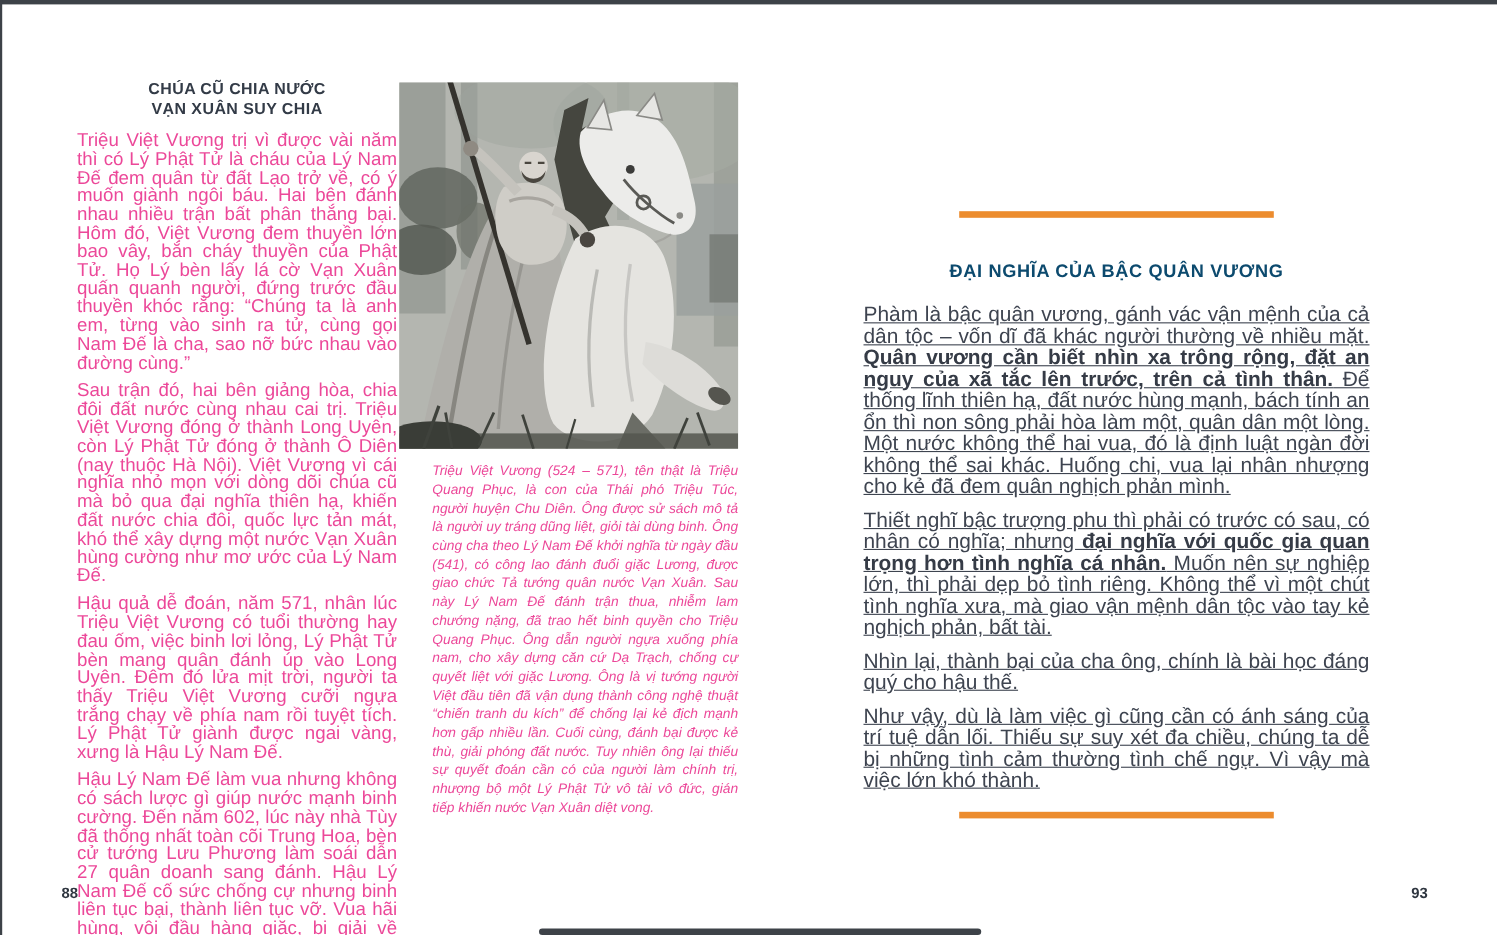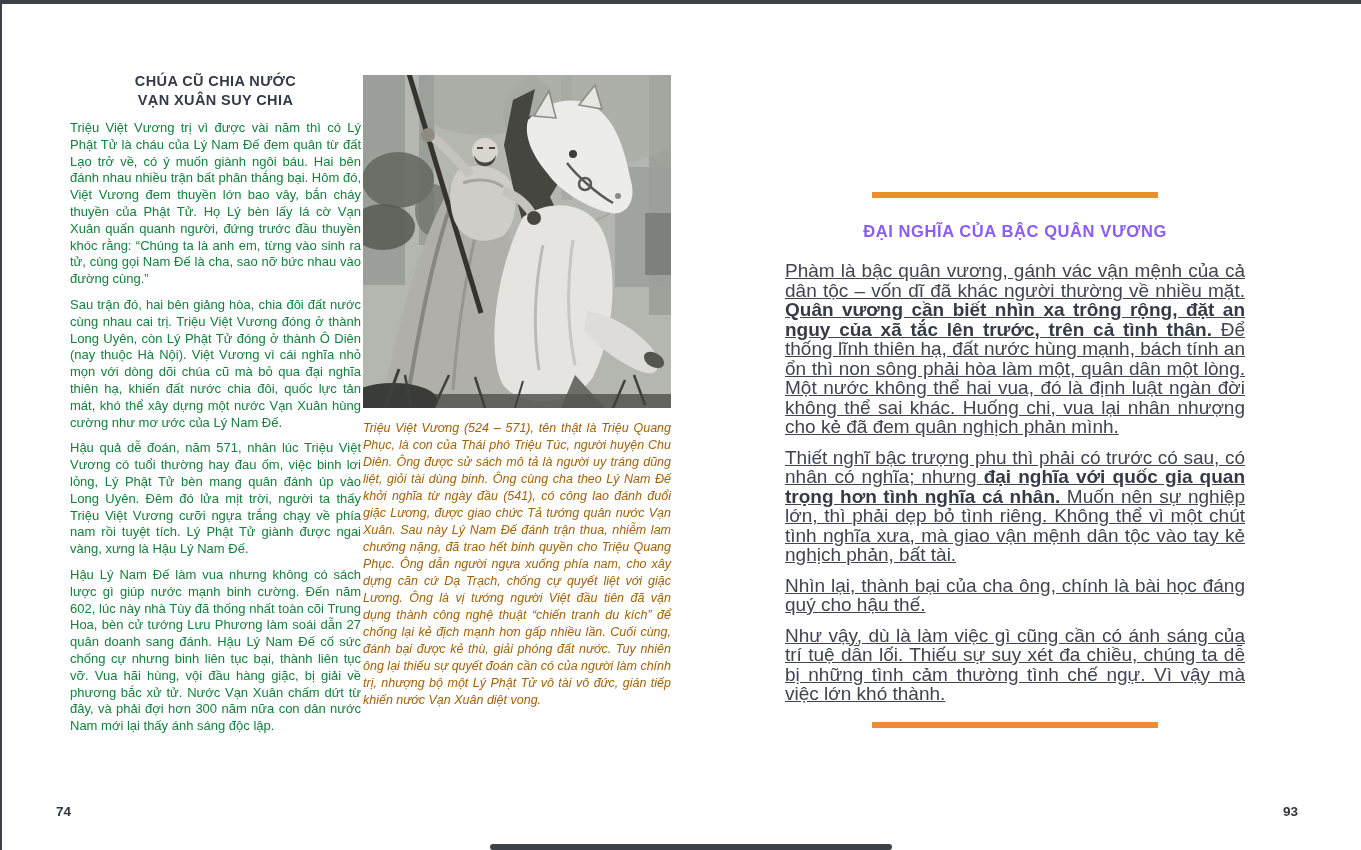--- a/index.html
+++ b/index.html
@@ -13,38 +13,38 @@
   .frame-left{position:absolute;top:0;left:0;width:2px;height:850px;background:#3d4248;}
   .home-indicator{position:absolute;left:490px;top:844px;width:402px;height:6px;border-radius:3px;background:#3d4248;}
 
   
   .col-left{position:absolute;left:70px;top:72px;width:291px;}
   .chapter-title{
     text-align:center;font-weight:bold;font-size:14.5px;line-height:19px;
     color:#333b47;letter-spacing:.4px;margin-bottom:10px;
   }
   .body-sm p{
-    font-size:13px;line-height:16.8px;color:#15803d;
+    font-size:17px;line-height:16.8px;color:#ec4899;
     text-align:justify;margin:0 0 9px 0;
   }
 
   
   .col-mid{position:absolute;left:363px;top:75px;width:308px;}
   .illustration{width:308px;height:333px;display:block;background:#b4b6b0;}
   .caption{
     margin-top:12px;font-style:italic;font-size:12.5px;line-height:17px;
-    color:#a16207;text-align:justify;
+    color:#ec4899;text-align:justify;margin-left:30px;
   }
 
   
   .page-right{position:absolute;left:785px;top:192px;width:460px;}
   .rule{width:286px;height:6px;background:#ec8c2e;margin:0 auto;}
   .section-heading{
     text-align:center;font-weight:bold;font-size:16.5px;letter-spacing:.6px;
-    color:#8b5cf6;margin:24px 0 20px 0;
+    color:#0c4a6e;margin:40px 0 20px 0;
   }
   .body-lg p{
     font-size:19px;line-height:19.5px;color:#3e4450;
     text-align:justify;margin:0 0 11px 0;text-decoration:underline;
   }
   .body-lg strong{color:#353b46;}
   .rule-bottom{margin-top:18px;}
 
   .page-num{
     position:absolute;top:804px;font-weight:bold;font-size:13.5px;color:#2f3640;
@@ -141,16 +141,16 @@
   <div class="section-heading">ĐẠI NGHĨA CỦA BẬC QUÂN VƯƠNG</div>
   <div class="body-lg">
     <p><span>Phàm là bậc quân vương, gánh vác vận mệnh của cả dân tộc – vốn dĩ đã khác người thường về nhiều mặt. </span><strong>Quân vương cần biết nhìn xa trông rộng, đặt an nguy của xã tắc lên trước, trên cả tình thân.</strong><span> Để thống lĩnh thiên hạ, đất nước hùng mạnh, bách tính an ổn thì non sông phải hòa làm một, quân dân một lòng. Một nước không thể hai vua, đó là định luật ngàn đời không thể sai khác. Huống chi, vua lại nhân nhượng cho kẻ đã đem quân nghịch phản mình.</span></p>
     <p><span>Thiết nghĩ bậc trượng phu thì phải có trước có sau, có nhân có nghĩa; nhưng </span><strong>đại nghĩa với quốc gia quan trọng hơn tình nghĩa cá nhân.</strong><span> Muốn nên sự nghiệp lớn, thì phải dẹp bỏ tình riêng. Không thể vì một chút tình nghĩa xưa, mà giao vận mệnh dân tộc vào tay kẻ nghịch phản, bất tài.</span></p>
     <p><span>Nhìn lại, thành bại của cha ông, chính là bài học đáng quý cho hậu thế.</span></p>
     <p><span>Như vậy, dù là làm việc gì cũng cần có ánh sáng của trí tuệ dẫn lối. Thiếu sự suy xét đa chiều, chúng ta dễ bị những tình cảm thường tình chế ngự. Vì vậy mà việc lớn khó thành.</span></p>
   </div>
   <div class="rule rule-bottom"></div>
 </div>
 
-<div class="page-num page-num-left">74</div>
+<div class="page-num page-num-left">88</div>
 <div class="page-num page-num-right">93</div>
 
 <div class="home-indicator"></div>
 
 </body></html>

